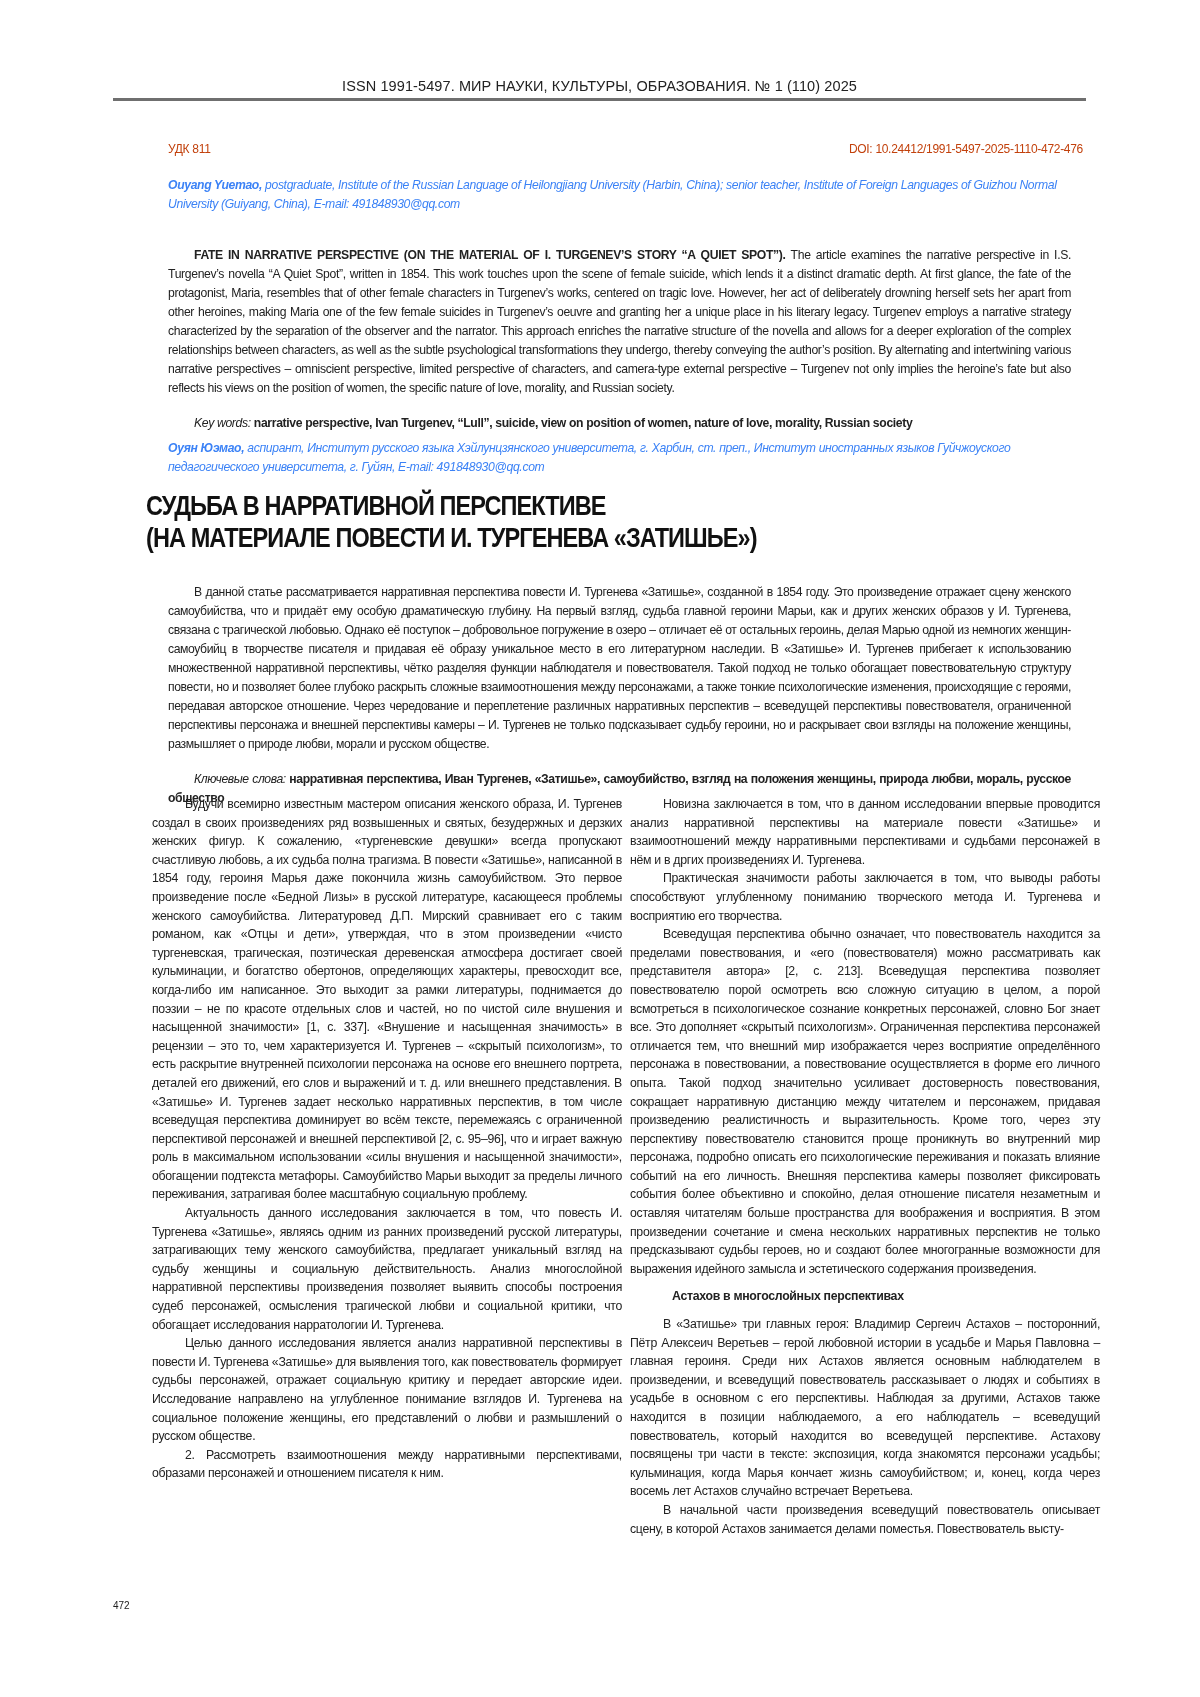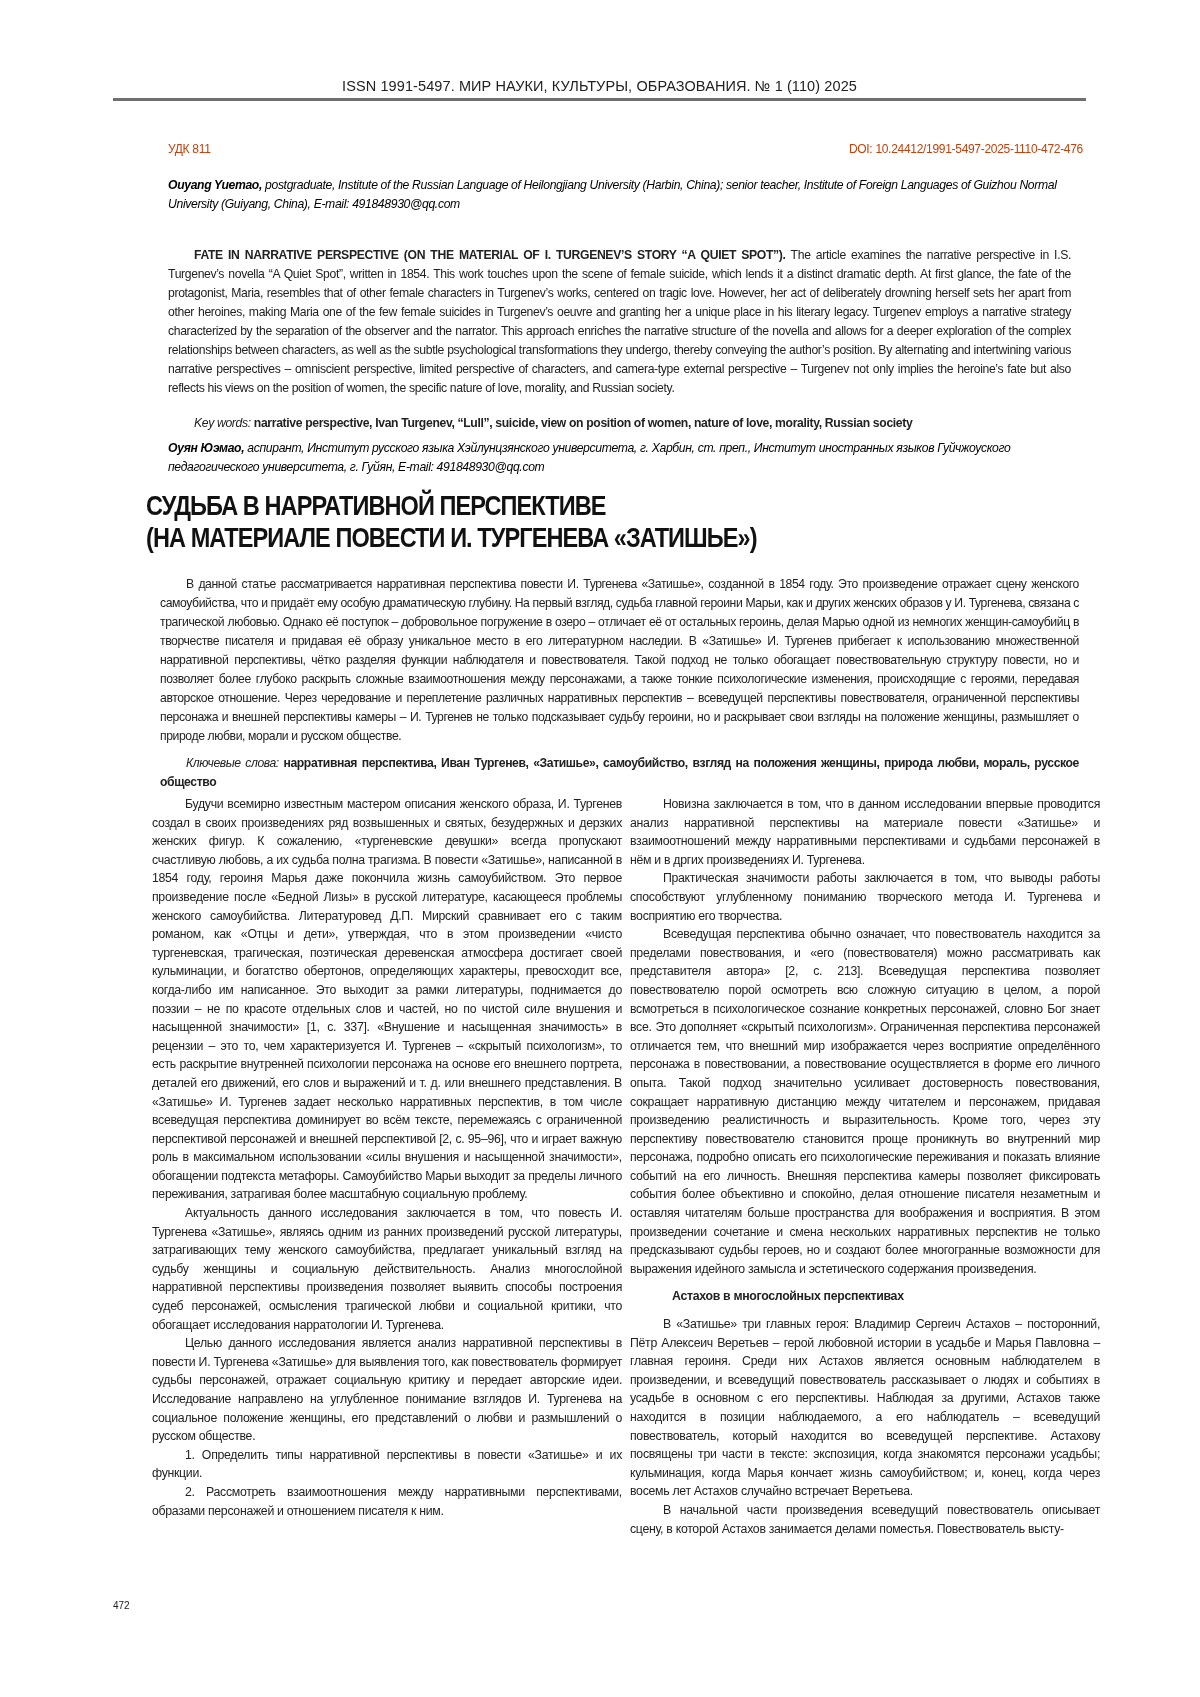--- a/index.html
+++ b/index.html
@@ -14,21 +14,21 @@
   .header-rule {
     position: absolute; left: 113px; top: 98px; width: 973px; height: 3px; background: #6f6f6f;
   }
   .udk-row {
     position: absolute; left: 168px; top: 142px; width: 915px;
     display: flex; justify-content: space-between;
     font-size: 12px; letter-spacing: -0.3px; color: #c2410c;
   }
   .author-en, .author-ru {
     position: absolute; left: 168px; width: 915px;
-    font-size: 12.2px; line-height: 19px; font-style: italic; letter-spacing: -0.35px; color: #000000;
+    font-size: 12.2px; line-height: 19px; font-style: italic; letter-spacing: -0.35px; color: #3b82f6;
   }
   .author-en { top: 176px; }
   .author-ru { top: 439px; }
   .author-en b, .author-ru b { font-weight: bold; }
   .abstract-en {
     position: absolute; left: 152px; top: 230px; width: 935px;
     font-size: 12.2px; line-height: 19px; text-align: justify; letter-spacing: -0.35px; color: #222;
   }
   .abstract-en p { margin: 16px; text-indent: 26px; }
   .abstract-en .title-caps { font-weight: bold; }
@@ -37,21 +37,21 @@
   .main-title {
     position: absolute; left: 146px; top: 490px; width: 930px;
     font-size: 28px; line-height: 32px; font-weight: bold; letter-spacing: -1.1px;
     transform: scaleX(0.84); transform-origin: left top; color: #111;
   }
   .main-title div { white-space: nowrap; }
   .abstract-ru {
     position: absolute; left: 152px; top: 567px; width: 935px;
     font-size: 12.2px; line-height: 19px; text-align: justify; letter-spacing: -0.4px; color: #222;
   }
-  .abstract-ru p { margin: 8px; text-indent: 26px; }
+  .abstract-ru p { margin: 16px; text-indent: 26px; }
   .col {
     position: absolute; top: 795px; width: 470px;
     font-size: 12.3px; line-height: 18.6px; text-align: justify; letter-spacing: -0.3px; color: #222;
   }
   .col.left { left: 152px; }
   .col.right { left: 630px; }
   .col p { margin: 0; text-indent: 33px; }
   .col .subhead { font-weight: bold; text-indent: 33px; margin: 9px; }
   .page-number {
     position: absolute; left: 113px; top: 1600px; font-size: 10px; color: #222;
@@ -88,21 +88,20 @@
 
 <div class="abstract-ru">
   <p>В данной статье рассматривается нарративная перспектива повести И. Тургенева «Затишье», созданной в 1854 году. Это произведение отражает сцену женского самоубийства, что и придаёт ему особую драматическую глубину. На первый взгляд, судьба главной героини Марьи, как и других женских образов у И. Тургенева, связана с трагической любовью. Однако её поступок – добровольное погружение в озеро – отличает её от остальных героинь, делая Марью одной из немногих женщин-самоубийц в творчестве писателя и придавая её образу уникальное место в его литературном наследии. В «Затишье» И. Тургенев прибегает к использованию множественной нарративной перспективы, чётко разделяя функции наблюдателя и повествователя. Такой подход не только обогащает повествовательную структуру повести, но и позволяет более глубоко раскрыть сложные взаимоотношения между персонажами, а также тонкие психологические изменения, происходящие с героями, передавая авторское отношение. Через чередование и переплетение различных нарративных перспектив – всеведущей перспективы повествователя, ограниченной перспективы персонажа и внешней перспективы камеры – И. Тургенев не только подсказывает судьбу героини, но и раскрывает свои взгляды на положение женщины, размышляет о природе любви, морали и русском обществе.</p>
   <p><span class="kw-label">Ключевые слова:</span><span class="kw-values"> нарративная перспектива, Иван Тургенев, «Затишье», самоубийство, взгляд на положения женщины, природа любви, мораль, русское общество</span></p>
 </div>
 
 <div class="col left">
   <p>Будучи всемирно известным мастером описания женского образа, И. Тургенев создал в своих произведениях ряд возвышенных и святых, безудержных и дерзких женских фигур. К сожалению, «тургеневские девушки» всегда пропускают счастливую любовь, а их судьба полна трагизма. В повести «Затишье», написанной в 1854 году, героиня Марья даже покончила жизнь самоубийством. Это первое произведение после «Бедной Лизы» в русской литературе, касающееся проблемы женского самоубийства. Литературовед Д.П. Мирский сравнивает его с таким романом, как «Отцы и дети», утверждая, что в этом произведении «чисто тургеневская, трагическая, поэтическая деревенская атмосфера достигает своей кульминации, и богатство обертонов, определяющих характеры, превосходит все, когда-либо им написанное. Это выходит за рамки литературы, поднимается до поэзии – не по красоте отдельных слов и частей, но по чистой силе внушения и насыщенной значимости» [1, с. 337]. «Внушение и насыщенная значимость» в рецензии – это то, чем характеризуется И. Тургенев – «скрытый психологизм», то есть раскрытие внутренней психологии персонажа на основе его внешнего портрета, деталей его движений, его слов и выражений и т. д. или внешнего представления. В «Затишье» И. Тургенев задает несколько нарративных перспектив, в том числе всеведущая перспектива доминирует во всём тексте, перемежаясь с ограниченной перспективой персонажей и внешней перспективой [2, с. 95–96], что и играет важную роль в максимальном использовании «силы внушения и насыщенной значимости», обогащении подтекста метафоры. Самоубийство Марьи выходит за пределы личного переживания, затрагивая более масштабную социальную проблему.</p>
   <p>Актуальность данного исследования заключается в том, что повесть И. Тургенева «Затишье», являясь одним из ранних произведений русской литературы, затрагивающих тему женского самоубийства, предлагает уникальный взгляд на судьбу женщины и социальную действительность. Анализ многослойной нарративной перспективы произведения позволяет выявить способы построения судеб персонажей, осмысления трагической любви и социальной критики, что обогащает исследования нарратологии И. Тургенева.</p>
   <p>Целью данного исследования является анализ нарративной перспективы в повести И. Тургенева «Затишье» для выявления того, как повествователь формирует судьбы персонажей, отражает социальную критику и передает авторские идеи. Исследование направлено на углубленное понимание взглядов И. Тургенева на социальное положение женщины, его представлений о любви и размышлений о русском обществе.</p>
-  <p>1.  Определить типы нарративной перспективы в повести «Затишье» и их функции.</p>
   <p>2.  Рассмотреть взаимоотношения между нарративными перспективами, образами персонажей и отношением писателя к ним.</p>
 </div>
 
 <div class="col right">
   <p>Новизна заключается в том, что в данном исследовании впервые проводится анализ нарративной перспективы на материале повести «Затишье» и взаимоотношений между нарративными перспективами и судьбами персонажей в нём и в дргих произведениях И. Тургенева.</p>
   <p>Практическая значимости работы заключается в том, что выводы работы способствуют углубленному пониманию творческого метода И. Тургенева и восприятию его творчества.</p>
   <p>Всеведущая перспектива обычно означает, что повествователь находится за пределами повествования, и «его (повествователя) можно рассматривать как представителя автора» [2, с. 213]. Всеведущая перспектива позволяет повествователю порой осмотреть всю сложную ситуацию в целом, а порой всмотреться в психологическое сознание конкретных персонажей, словно Бог знает все. Это дополняет «скрытый психологизм». Ограниченная перспектива персонажей отличается тем, что внешний мир изображается через восприятие определённого персонажа в повествовании, а повествование осуществляется в форме его личного опыта. Такой подход значительно усиливает достоверность повествования, сокращает нарративную дистанцию между читателем и персонажем, придавая произведению реалистичность и выразительность. Кроме того, через эту перспективу повествователю становится проще проникнуть во внутренний мир персонажа, подробно описать его психологические переживания и показать влияние событий на его личность. Внешняя перспектива камеры позволяет фиксировать события более объективно и спокойно, делая отношение писателя незаметным и оставляя читателям больше пространства для воображения и восприятия. В этом произведении сочетание и смена нескольких нарративных перспектив не только предсказывают судьбы героев, но и создают более многогранные возможности для выражения идейного замысла и эстетического содержания произведения.</p>
   <p class="subhead">Астахов в многослойных перспективах</p>
   <p>В «Затишье» три главных героя: Владимир Сергеич Астахов – посторонний, Пётр Алексеич Веретьев – герой любовной истории в усадьбе и Марья Павловна – главная героиня. Среди них Астахов является основным наблюдателем в произведении, и всеведущий повествователь рассказывает о людях и событиях в усадьбе в основном с его перспективы. Наблюдая за другими, Астахов также находится в позиции наблюдаемого, а его наблюдатель – всеведущий повествователь, который находится во всеведущей перспективе. Астахову посвящены три части в тексте: экспозиция, когда знакомятся персонажи усадьбы; кульминация, когда Марья кончает жизнь самоубийством; и, конец, когда через восемь лет Астахов случайно встречает Веретьева.</p>
   <p>В начальной части произведения всеведущий повествователь описывает сцену, в которой Астахов занимается делами поместья. Повествователь высту-</p>

